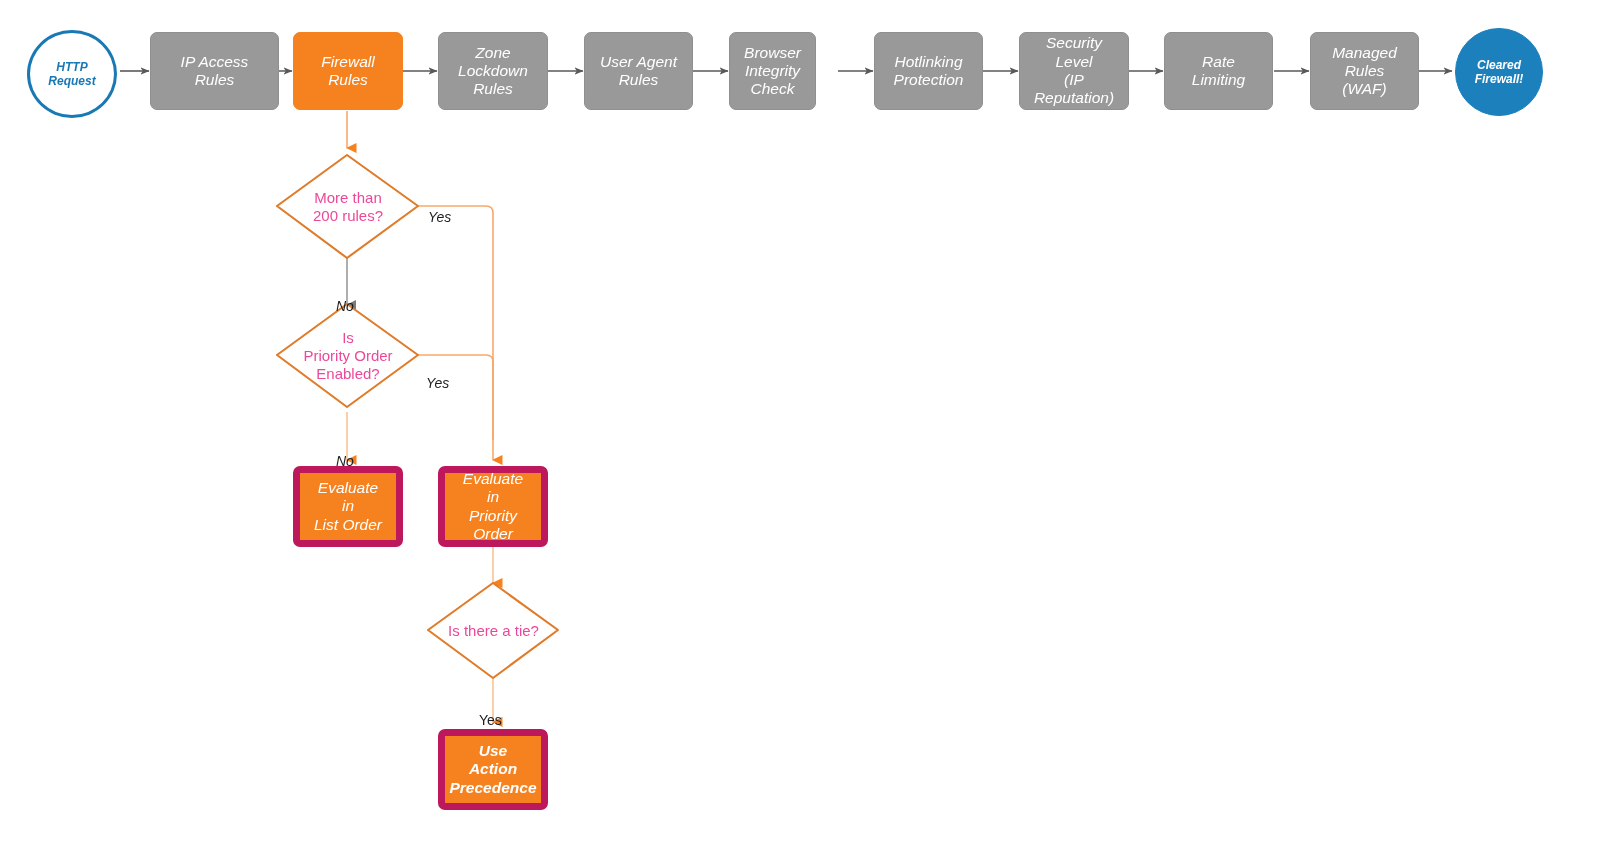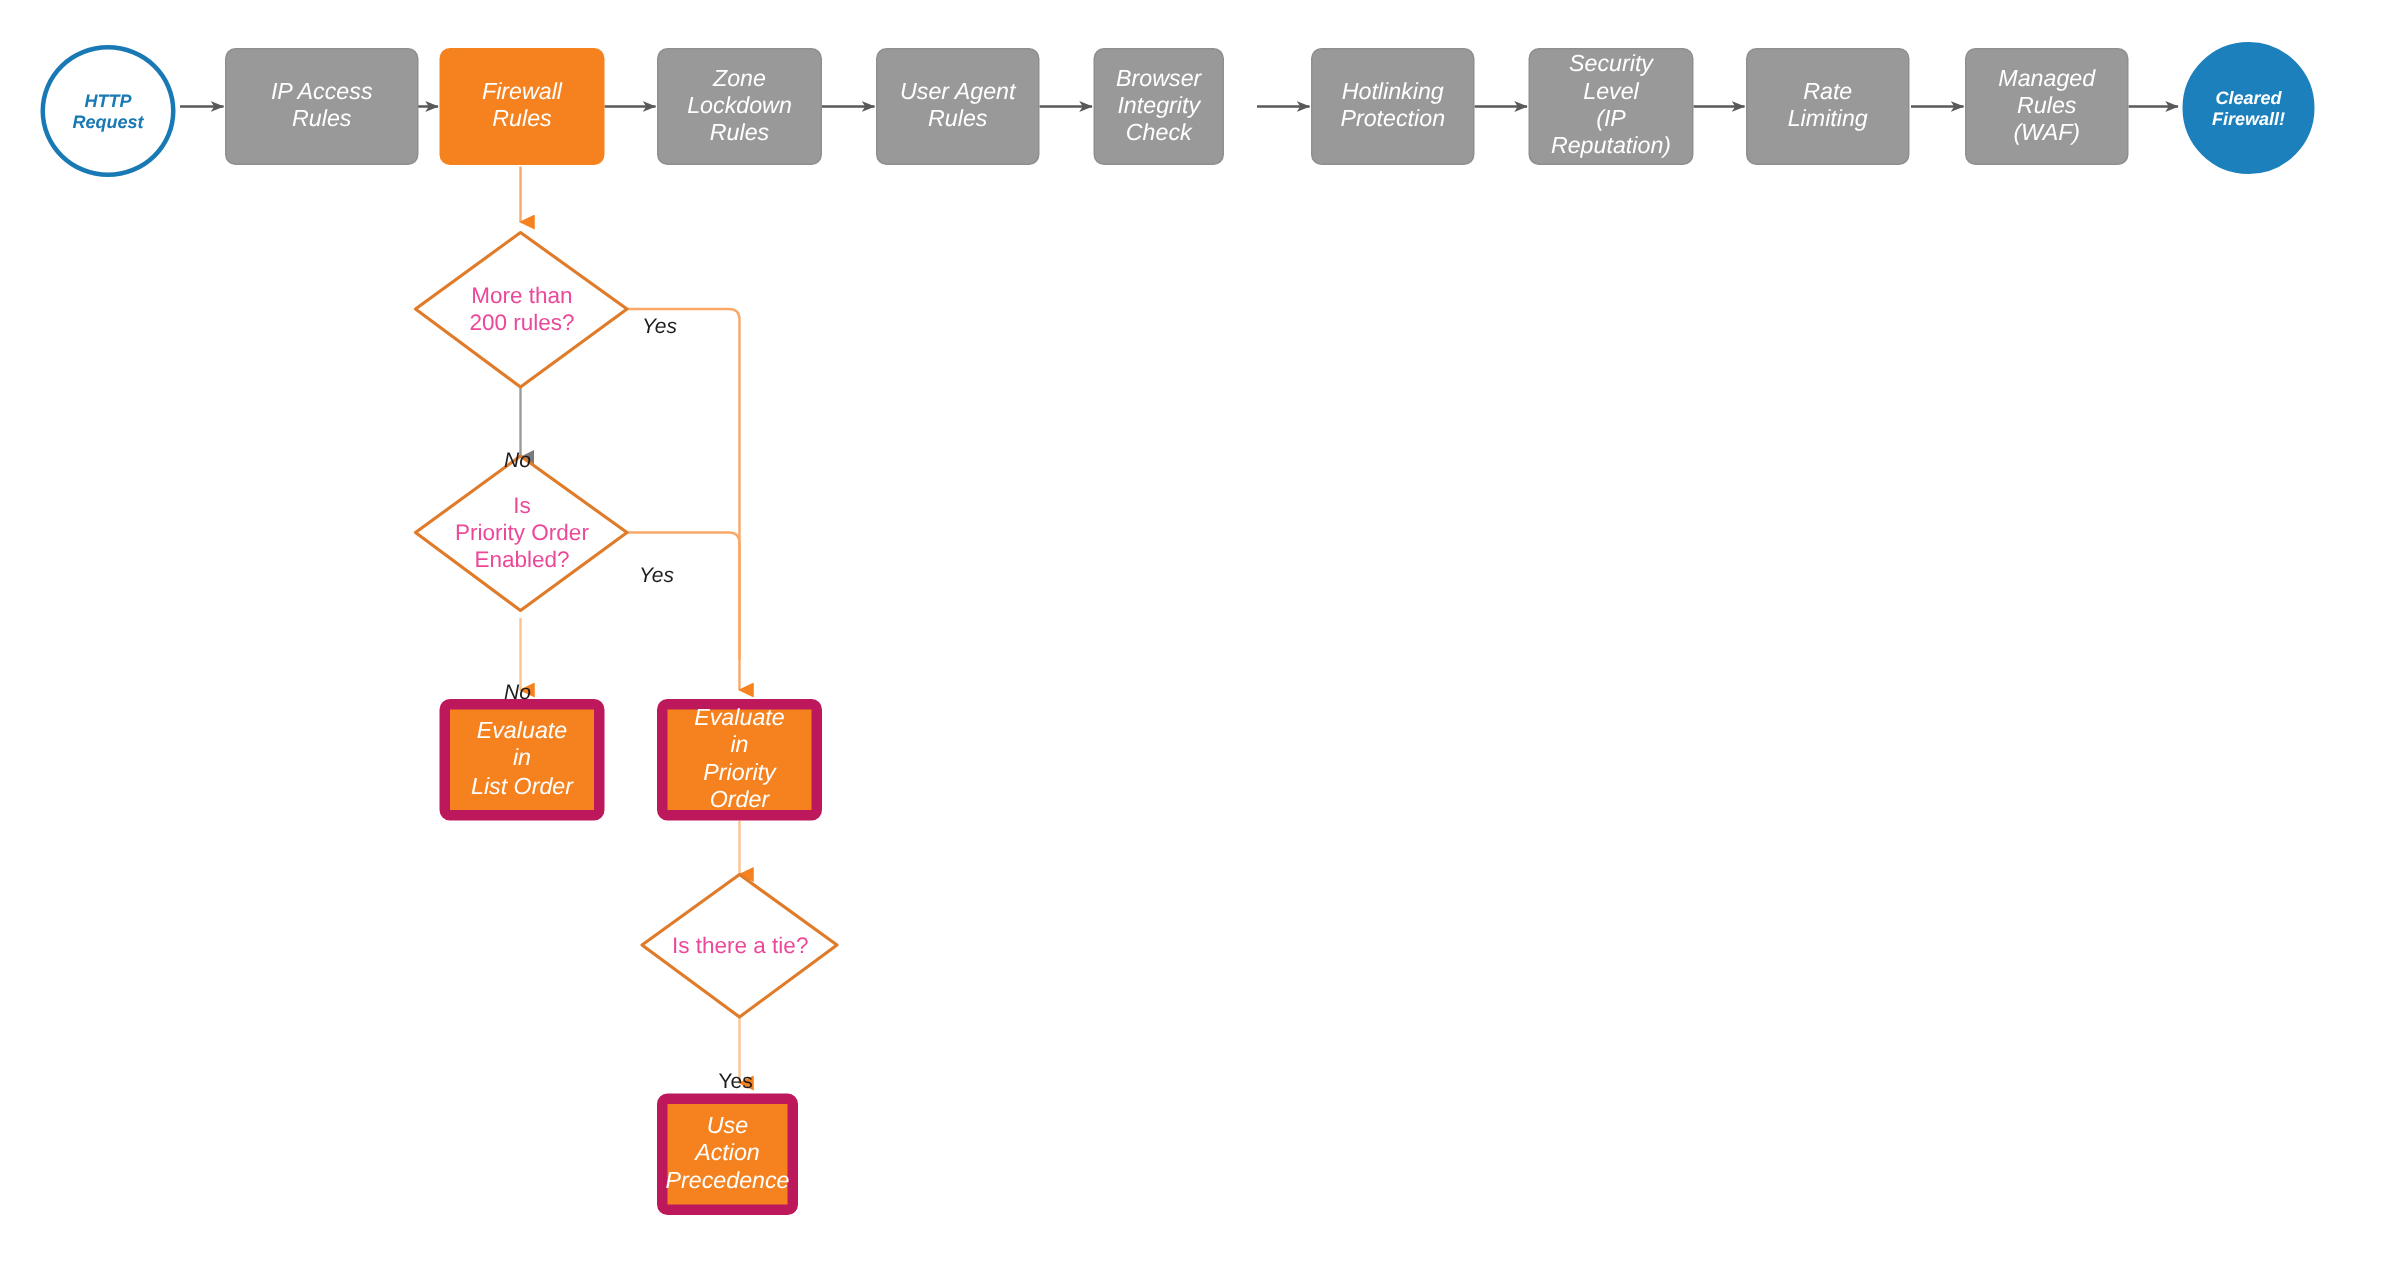--- a/index.html
+++ b/index.html
@@ -287,21 +287,21 @@
   </div>
 
   <div class="node result" style="left:438px; top:466px; width:110px; height:81px;">
     <span>
         <span class="nl">Evaluate</span>
         <span class="nl">in</span>
         <span class="nl">Priority Order</span>
       </span>
   </div>
 
-  <div class="node result" style="left:438px; top:729px; width:94px; height:81px;">
+  <div class="node result" style="left:438px; top:729px; width:110px; height:81px;font-weight:bold;">
     <span>
         <span class="nl">Use</span>
         <span class="nl">Action</span>
         <span class="nl">Precedence</span>
       </span>
   </div>
 
   <div class="edge-label" style="left:428px; top:181px;">Yes</div>
 
   <div class="edge-label" style="left:336px; top:270px;">No</div>

